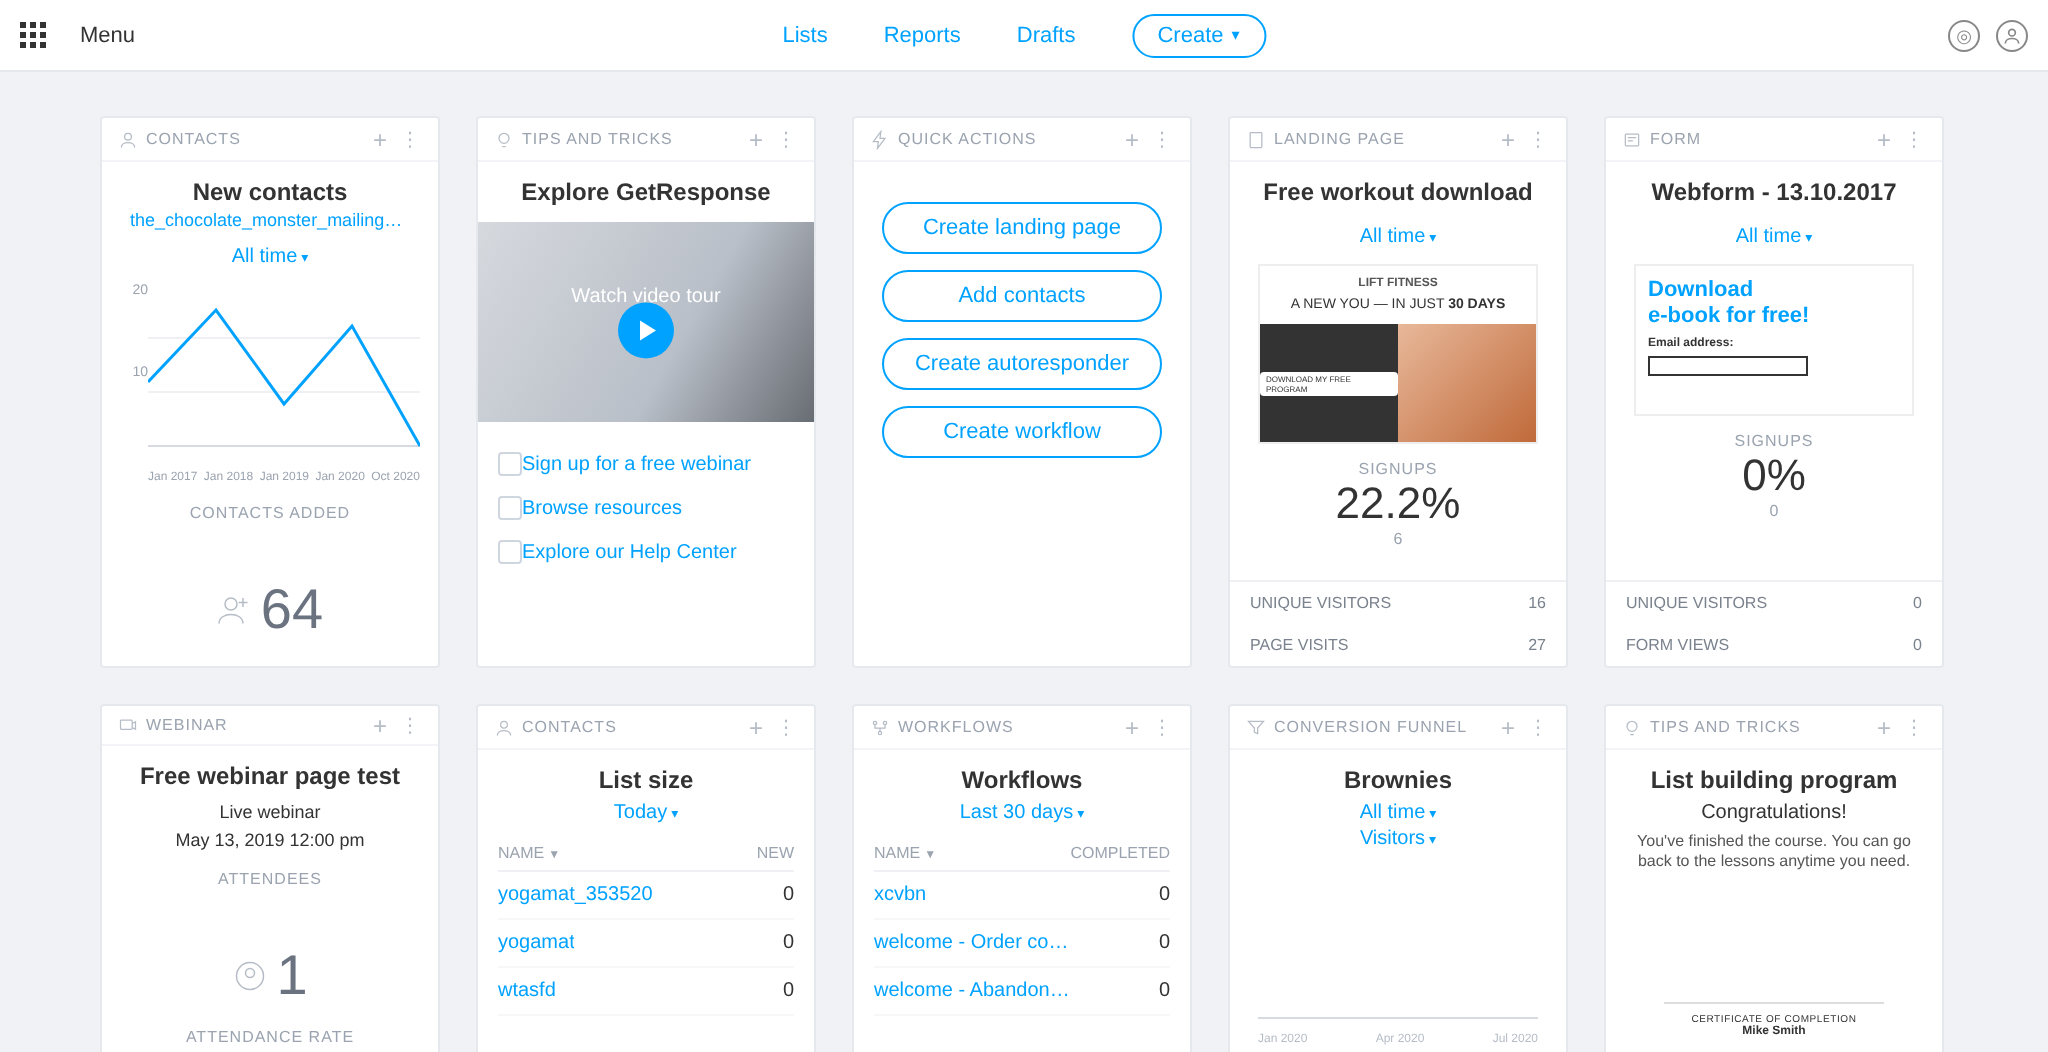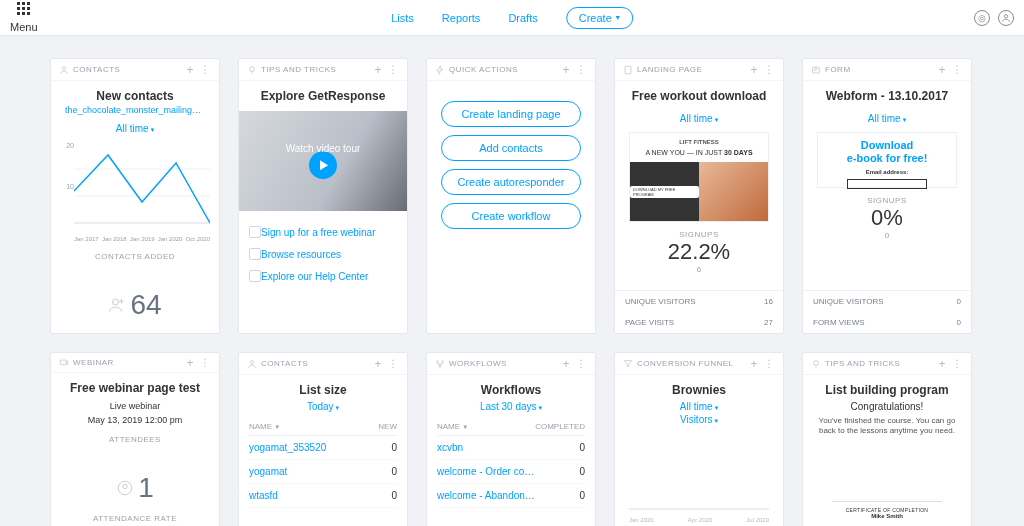--- a/index.html
+++ b/index.html
@@ -1,19 +1,19 @@
 <!DOCTYPE html>
 <html><head>
 <meta charset="utf-8">
 <style>
   * { box-sizing: border-box; margin: 0; padding: 0; font-family: -apple-system, "Helvetica Neue", Arial, sans-serif; }
   body { background: #f0f2f5; color: #333; width: 1024px; height: 526px; overflow: hidden; }
   a { color: #00a2ff; text-decoration: none; cursor: pointer; }
   .topbar { background: #fff; height: 36px; display: flex; align-items: center; padding: 0 10px; border-bottom: 1px solid #e5e8ec; position: relative; }
-  .topbar-left { display: flex; align-items: center; gap: 6px; font-size: 11px; font-weight: 500; flex-direction: column; }
+  .topbar-left { display: flex; align-items: center; gap: 17px; font-size: 11px; font-weight: 500; }
   .menu-grid { display: grid; grid-template-columns: repeat(3,3px); grid-auto-rows:3px; gap:2px; }
   .menu-grid span { background:#333; width:3px; height:3px; }
   .topbar-center { position:absolute; left:50%; transform:translateX(-50%); display:flex; align-items:center; gap:28px; font-size:11px; }
   .create-btn { border:1px solid #00a2ff; color:#00a2ff; padding:4px 12px; border-radius:14px; font-size:11px; display:flex; align-items:center; gap:4px; cursor:pointer; }
   .chev { font-size:8px; }
   .topbar-right { margin-left:auto; display:flex; gap:8px; align-items:center; }
   .circle-icon { width:16px; height:16px; border:1.5px solid #888; border-radius:50%; display:flex; align-items:center; justify-content:center; font-size:9px; color:#888; }
   .dashboard { padding: 22px 50px 0 50px; display:grid; grid-template-columns: repeat(5, 170px); gap:18px; }
   .card { background:#fff; border:1px solid #e5e8ec; border-radius:2px; display:flex; flex-direction:column; overflow:hidden; }
   .card-head { height:22px; display:flex; align-items:center; padding:0 8px; font-size:8px; color:#9aa3af; letter-spacing:.5px; text-transform:uppercase; gap:4px; border-bottom:1px solid #f2f4f7; }
@@ -45,21 +45,21 @@
   .lp-headline { font-size:7px; text-align:center; margin-bottom:6px; }
   .lp-bottom { flex:1; width:100%; display:flex; }
   .lp-left { background:#333; flex:1; display:flex; align-items:center; justify-content:center; }
   .lp-btn { background:#fff; color:#333; font-size:4px; padding:1px 3px; border-radius:2px; }
   .lp-right { flex:1; background:linear-gradient(135deg,#e8b89a 0%,#c06a3a 100%); }
   .signup-label { font-size:8px; color:#9aa3af; letter-spacing:.5px; margin-top:8px; }
   .signup-value { font-size:22px; font-weight:500; }
   .signup-count { font-size:8px; color:#9aa3af; }
   .stat-rows { border-top:1px solid #eef0f3; width:100%; }
   .stat-row { display:flex; justify-content:space-between; padding:6px 10px; font-size:8px; color:#7a828d; }
-  .wf-preview { width:140px; height:56px; border:1px solid #eee; padding:6px; text-align:center; background:#fff; }
+  .wf-preview { width:140px; height:76px; border:1px solid #eee; padding:6px; background:#fff; }
   .wf-title { color:#00a2ff; font-size:11px; font-weight:bold; line-height:1.2; }
   .wf-label { font-size:6px; font-weight:bold; margin-top:4px; }
   .wf-input { border:1px solid #333; width:80px; height:10px; display:inline-block; margin-top:2px; }
   .list-head { display:flex; justify-content:space-between; width:100%; font-size:8px; color:#9aa3af; padding:4px 0; border-bottom:1px solid #eef0f3; }
   .list-row { display:flex; justify-content:space-between; width:100%; font-size:10px; padding:6px 0; border-bottom:1px solid #f6f7f9; }
   .list-row .name { color:#00a2ff; white-space:nowrap; overflow:hidden; text-overflow:ellipsis; max-width:110px; }
   .sort-caret { font-size:6px; margin-left:2px; }
   .webinar-type { font-size:9px; margin-top:4px; }
   .webinar-date { font-size:9px; margin-top:4px; }
   .congrats { font-size:10px; font-weight:400; margin-top:2px; }

